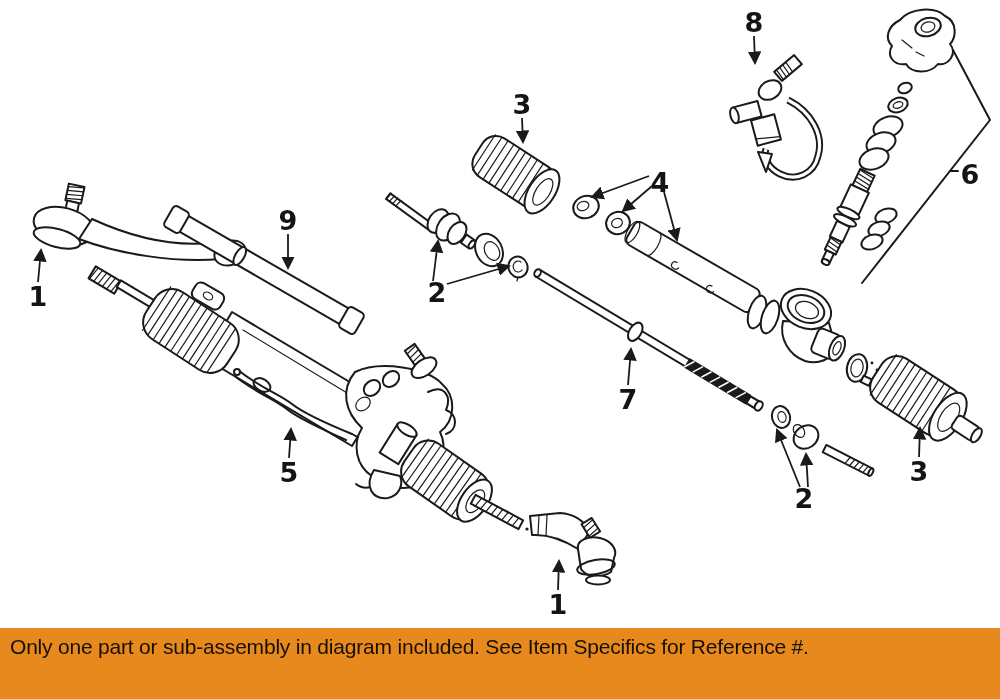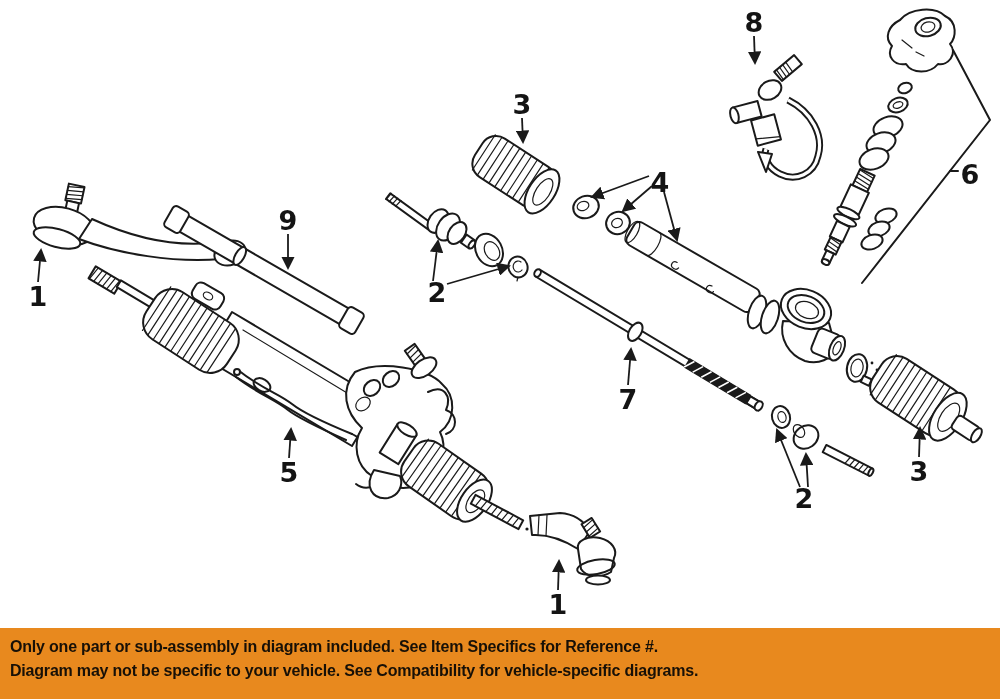--- a/index.html
+++ b/index.html
@@ -9,21 +9,21 @@
   
   .ln{fill:none;stroke:#1a1a1a;stroke-width:2;stroke-linecap:round;stroke-linejoin:round;}
   .thin{fill:none;stroke:#1a1a1a;stroke-width:1.2;stroke-linecap:round;}
   .fw{fill:#ffffff;stroke:#1a1a1a;stroke-width:2;stroke-linejoin:round;}
   .fb{fill:#1a1a1a;stroke:none;}
   .callout-num{font:bold 27px "DejaVu Sans",sans-serif;fill:#141414;text-anchor:middle;}
   .arrow{fill:none;stroke:#1a1a1a;stroke-width:1.8;}
   
   .banner{position:absolute;left:0;right:0;bottom:0;height:71px;background:#E8891E;
           color:#171007;box-sizing:border-box;padding:7px 10px 0 10px;}
-  .banner-line{font-weight:bold;font-size:16px;line-height:24px;letter-spacing:-0.2px;
+  .banner-line{font-weight:normal;font-size:21px;line-height:24px;letter-spacing:-0.2px;
                white-space:nowrap;}
 </style>
 </head>
 <body>
 
 <div class="stage">
 
 <svg width="1000" height="628" viewBox="0 0 1000 628">
   <defs>
     <marker id="ah" viewBox="0 0 10 10" refX="8.5" refY="5" markerWidth="7.5" markerHeight="7.5" orient="auto-start-reverse">
@@ -336,16 +336,15 @@
   </g>
 
   <g>
     <line class="arrow" x1="558" y1="590" x2="559" y2="561" marker-end="url(#ah)"></line>
     <text class="callout-num" x="558" y="614">1</text>
   </g>
 </svg>
 
   <div class="banner">
     <div class="banner-line">Only one part or sub-assembly in diagram included. See Item Specifics for Reference #.</div>
-    <div class="banner-line">Diagram may not be specific to your vehicle. See Compatibility for vehicle-specific diagrams.</div>
   </div>
 
 </div>
 
 </body></html>

